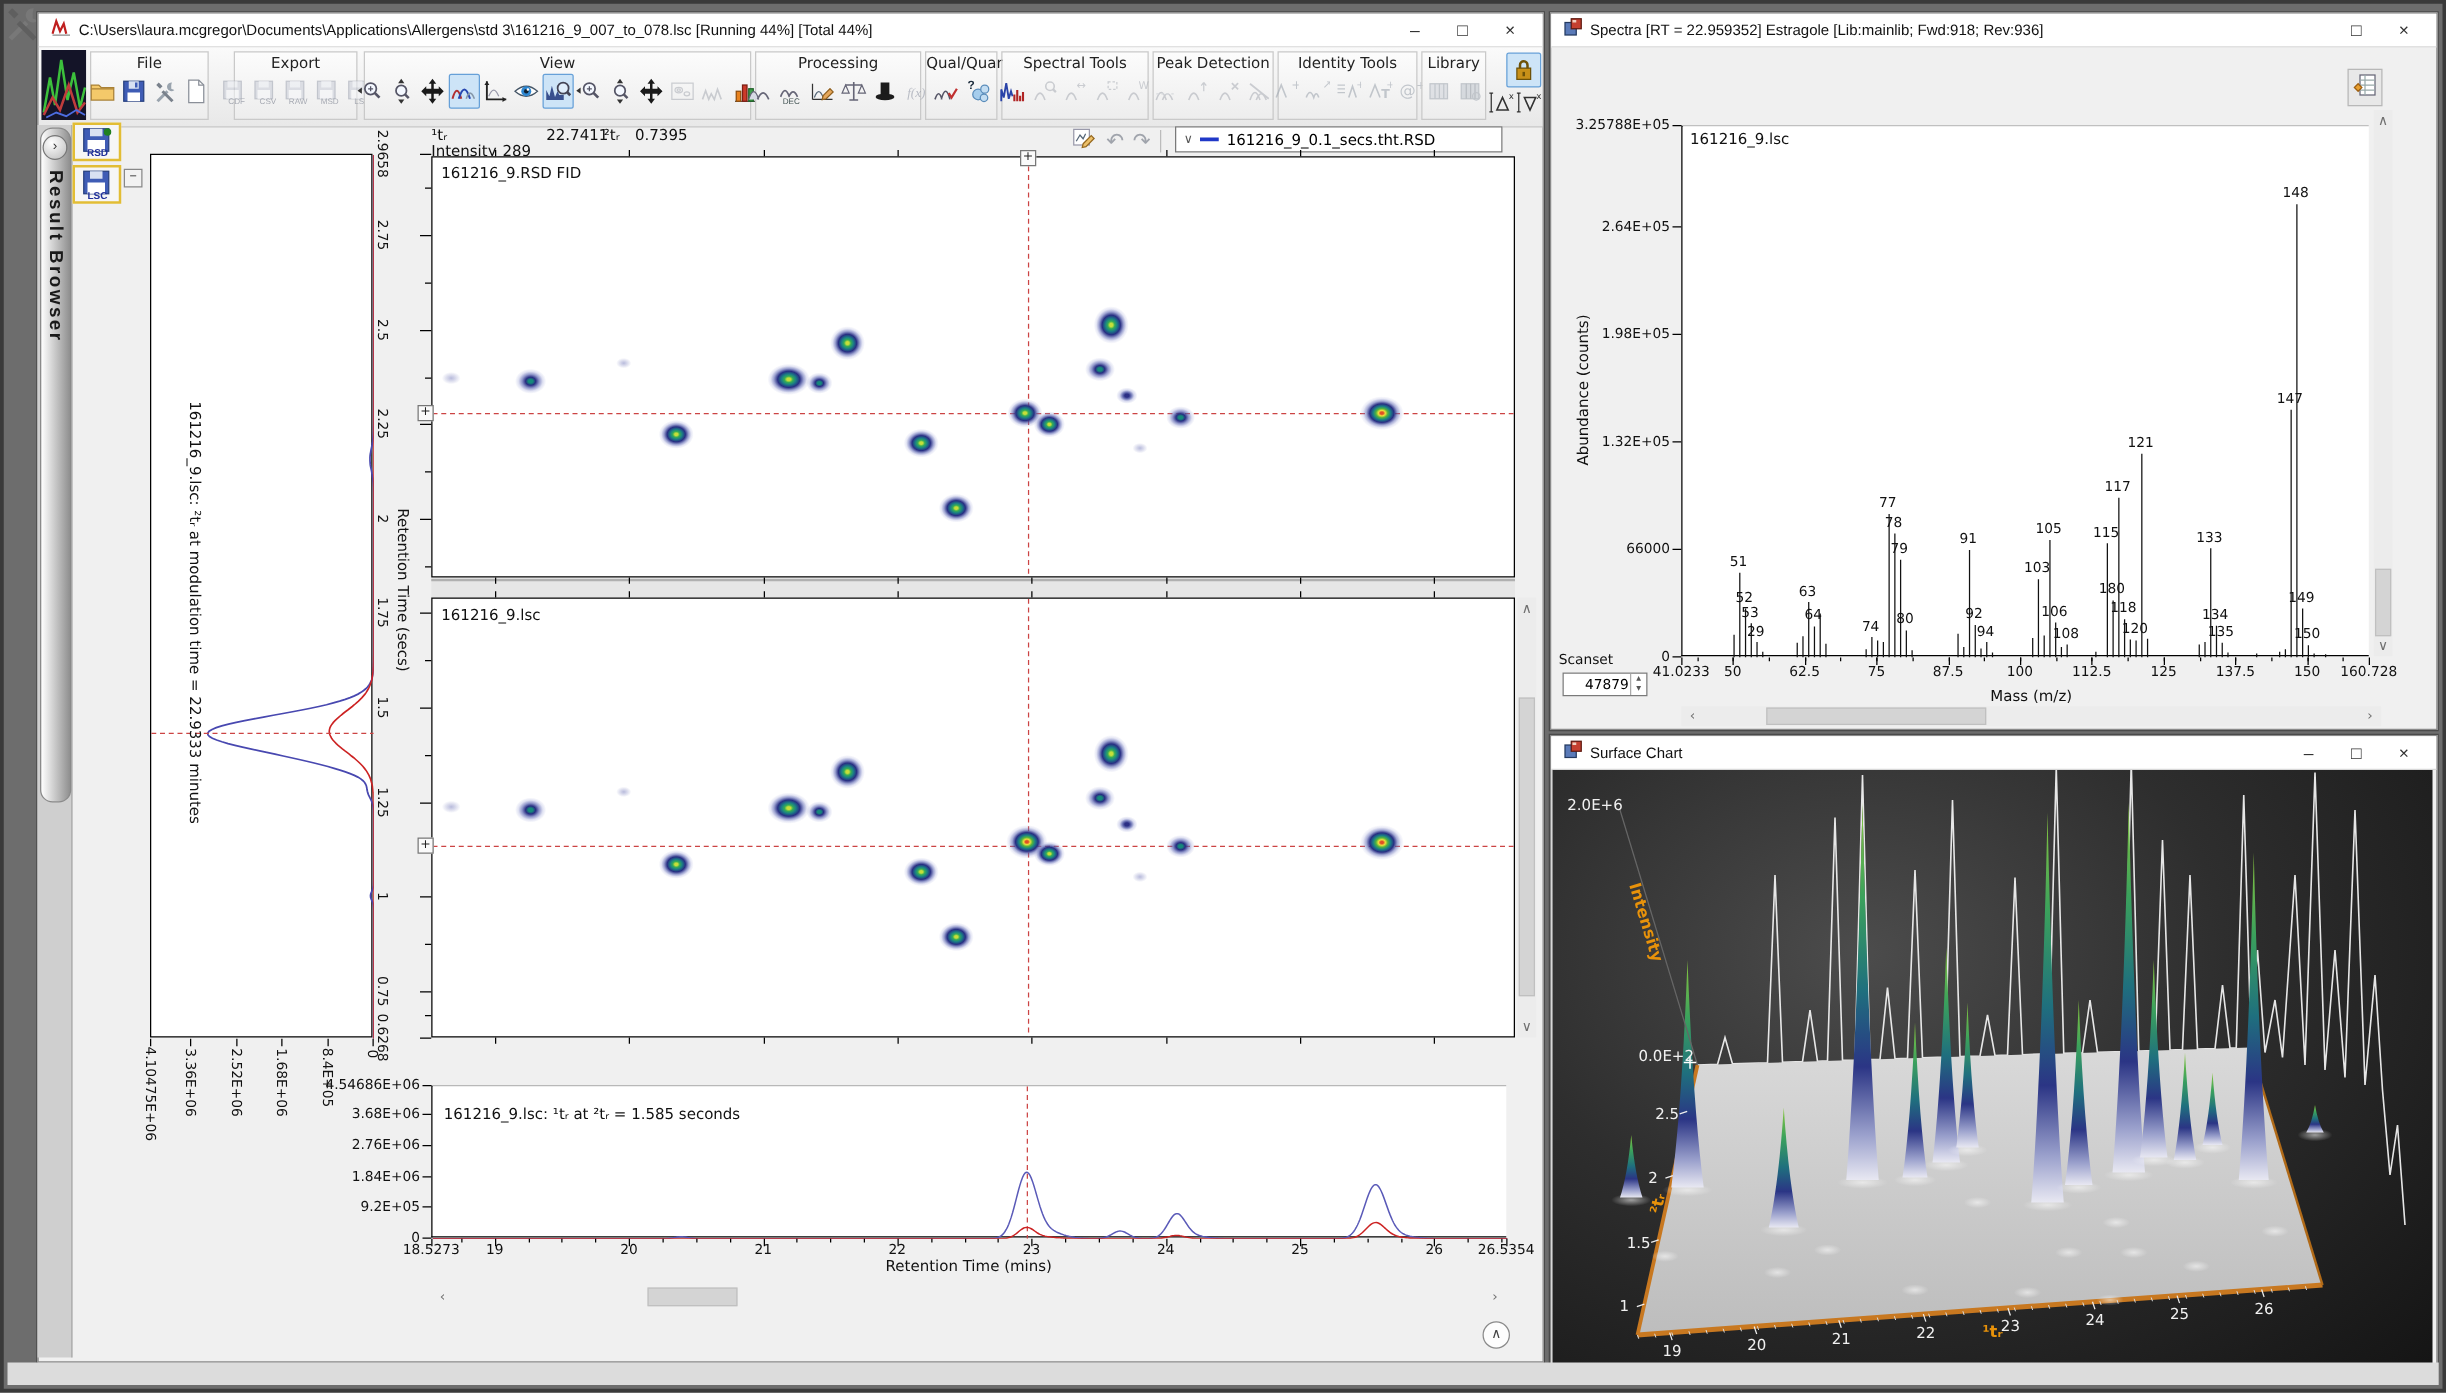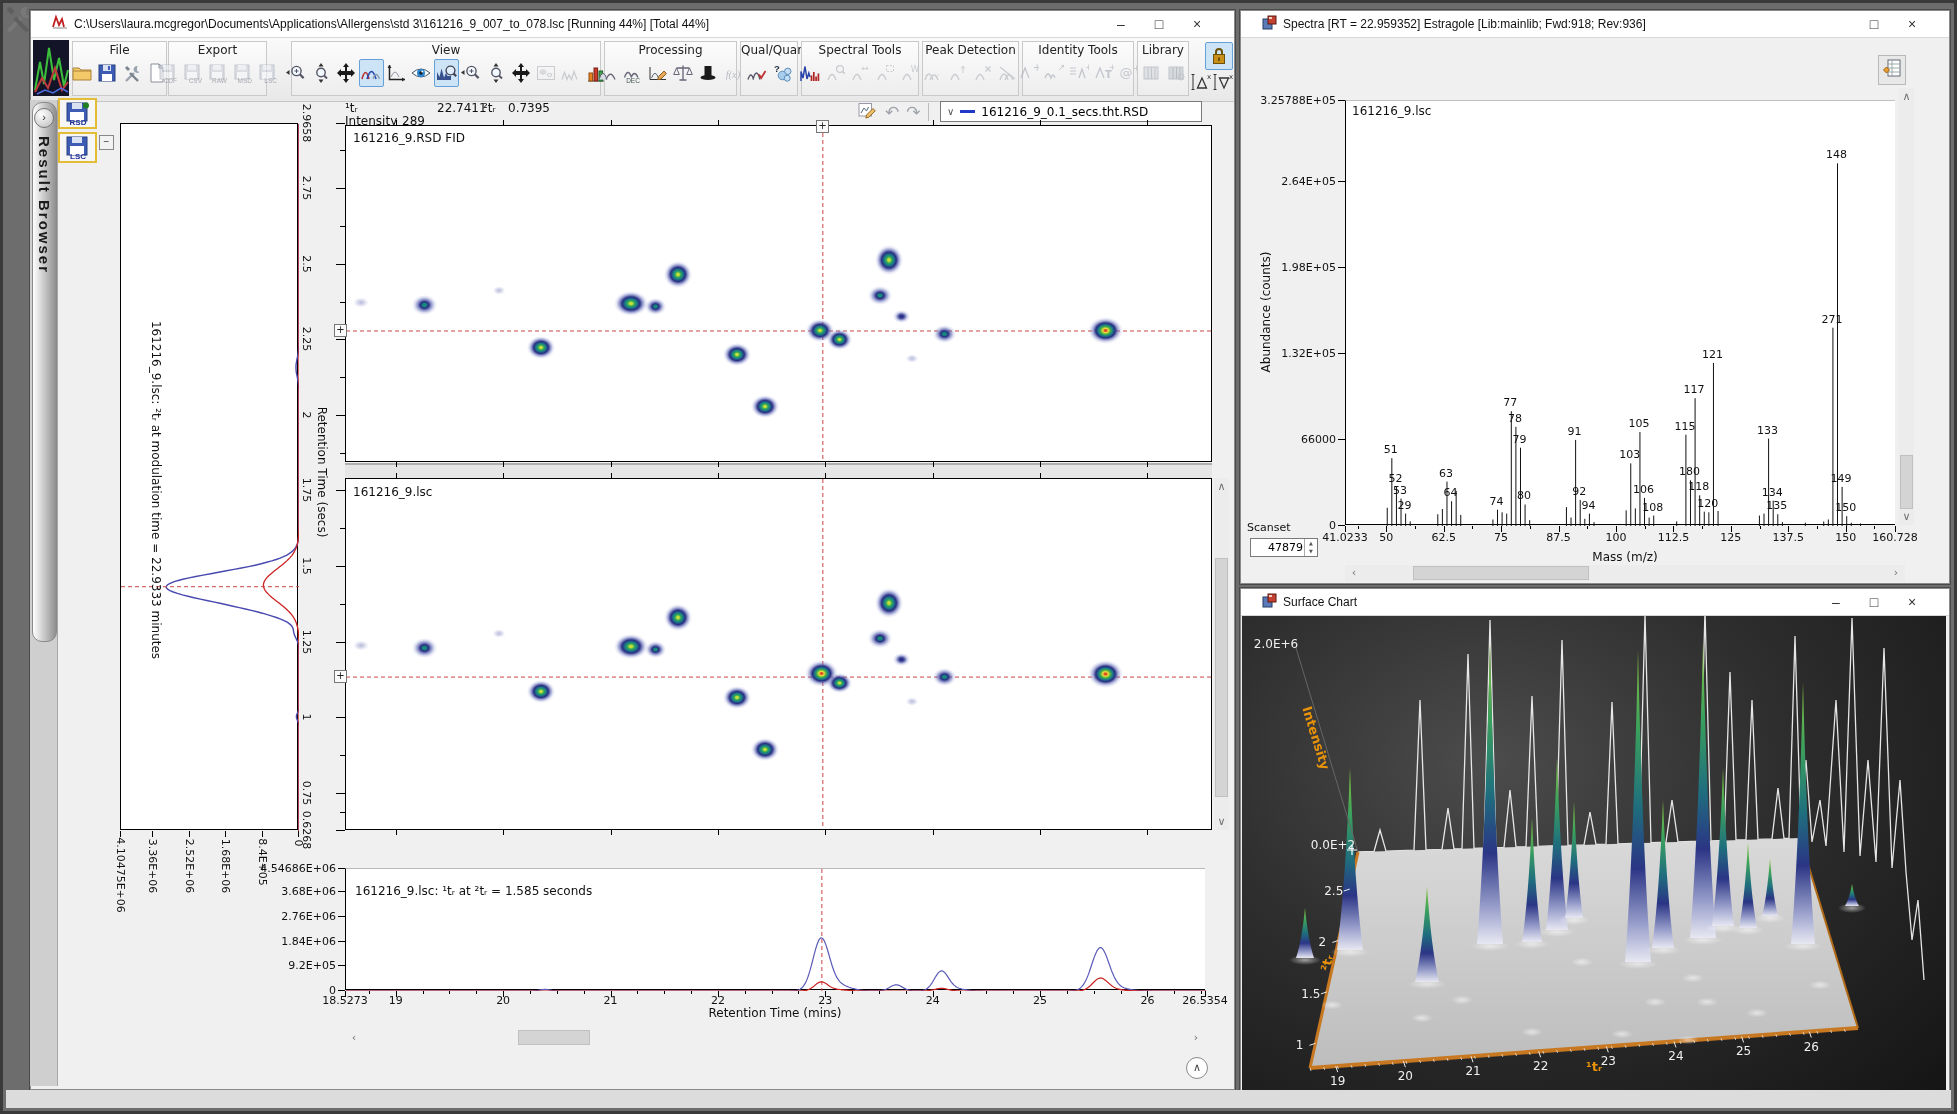--- a/index.html
+++ b/index.html
@@ -1,19 +1,19 @@
 <!DOCTYPE html>
 <html><head>
 <meta charset="utf-8">
 <style>
   html,body{margin:0;padding:0;background:#555;}
   #root{position:relative;width:1957px;height:1114px;background:#6d6d6d;font-family:"Liberation Sans",sans-serif;overflow:hidden;outline:3px solid #3a3a3a;outline-offset:-3px;}
   .abs{position:absolute;}
   .win{position:absolute;background:#f0f0f0;border:1px solid #8a8a8a;box-shadow:0 0 0 1px #4a4a4a;}
-  .tbar{position:absolute;left:0;right:0;top:0;height:27px;background:#fff;border-bottom:1px solid #d8d8d8;display:flex;align-items:center;gap:6px;padding:0 21px;box-sizing:border-box;}
+  .tbar{position:absolute;left:0;right:0;top:0;height:27px;background:#fff;border-bottom:1px solid #d8d8d8;display:flex;align-items:center;gap:6px;padding:0 10px;box-sizing:border-box;}
   .tbar .title{font-size:12px;color:#111;white-space:nowrap;overflow:hidden;flex:1;}
   .wbtn{width:32px;height:22px;text-align:center;line-height:22px;font-size:14px;color:#333;flex:none;}
   #toolbar{position:absolute;left:0;right:0;top:27px;height:63px;background:linear-gradient(#fafafa,#e8e8e8);border-bottom:1px solid #c6c6c6;}
   .grp{position:absolute;top:3px;height:55px;border:1px solid #c9c9c9;background:linear-gradient(#fcfcfc,#ededed);box-sizing:border-box;}
   .grplabel{display:block;text-align:center;font-size:12px;color:#222;margin-top:1px;font-family:"DejaVu Sans",sans-serif;}
   .icons{display:flex;justify-content:center;align-items:center;margin-top:2px;}
   .ic{width:23px;height:26px;display:flex;align-items:center;justify-content:center;border:1px solid transparent;border-radius:2px;flex:none;}
   .ic.active{background:#cde4f7;border-color:#66a0d8;}
   .ic.dis{opacity:.55;}
   .plotframe{position:absolute;background:#fff;border:1px solid #000;box-sizing:border-box;}
@@ -92,21 +92,21 @@
               </svg>
             </span>
             <span class="ic">
               <svg width="22" height="22" viewBox="0 0 22 22">
                 <path d="M5 2 h8 l4 4 v14 H5 Z" fill="#fff" stroke="#8a8f98"></path>
                 <path d="M13 2 v4 h4" fill="none" stroke="#8a8f98"></path>
               </svg>
             </span>
           </div>
         </div>
-        <div class="grp" style="left: 137px; width: 99px;">
+        <div class="grp" style="left: 156px; width: 99px;">
           <span class="grplabel">Export</span>
           <div class="icons">
             <span class="ic dis">
               <svg width="22" height="22" viewBox="0 0 22 22">
                 <rect x="3" y="3" width="14" height="14" fill="#c7cbd6" stroke="#9aa0ae"></rect>
                 <rect x="6" y="3" width="8" height="5" fill="#e9ecf2"></rect>
                 <rect x="5" y="10" width="10" height="7" fill="#f6f7fa"></rect>
                 <text x="20" y="21" font-size="6.5" fill="#6a7080" text-anchor="end" font-family="Liberation Sans">CDF</text>
               </svg>
             </span>
@@ -1095,21 +1095,21 @@
     <div style="position:absolute;left:1767.59614582px;top:429.59653517011066px;width:0;height:0;">
       <span style="position:absolute;display:block;white-space:nowrap;font-family:&quot;DejaVu Sans&quot;,sans-serif;font-size:11px;color:#111;transform:translate(-50%,-50%);">133</span>
     </div>
     <div style="position:absolute;left:1772.1907458199998px;top:491.56167814652474px;width:0;height:0;">
       <span style="position:absolute;display:block;white-space:nowrap;font-family:&quot;DejaVu Sans&quot;,sans-serif;font-size:11px;color:#111;transform:translate(-50%,-50%);">134</span>
     </div>
     <div style="position:absolute;left:1776.78534582px;top:505.25923606762683px;width:0;height:0;">
       <span style="position:absolute;display:block;white-space:nowrap;font-family:&quot;DejaVu Sans&quot;,sans-serif;font-size:11px;color:#111;transform:translate(-50%,-50%);">135</span>
     </div>
     <div style="position:absolute;left:1831.92054582px;top:318.71154247547486px;width:0;height:0;">
-      <span style="position:absolute;display:block;white-space:nowrap;font-family:&quot;DejaVu Sans&quot;,sans-serif;font-size:11px;color:#111;transform:translate(-50%,-50%);">271</span>
+      <span style="position:absolute;display:block;white-space:nowrap;font-family:&quot;DejaVu Sans&quot;,sans-serif;font-size:11px;color:#111;transform:translate(-50%,-50%);">147</span>
     </div>
     <div style="position:absolute;left:1836.5151458199998px;top:154.34084742225008px;width:0;height:0;">
       <span style="position:absolute;display:block;white-space:nowrap;font-family:&quot;DejaVu Sans&quot;,sans-serif;font-size:11px;color:#111;transform:translate(-50%,-50%);">148</span>
     </div>
     <div style="position:absolute;left:1841.10974582px;top:477.86412022542265px;width:0;height:0;">
       <span style="position:absolute;display:block;white-space:nowrap;font-family:&quot;DejaVu Sans&quot;,sans-serif;font-size:11px;color:#111;transform:translate(-50%,-50%);">149</span>
     </div>
     <div style="position:absolute;left:1845.70434582px;top:507.21603005635563px;width:0;height:0;">
       <span style="position:absolute;display:block;white-space:nowrap;font-family:&quot;DejaVu Sans&quot;,sans-serif;font-size:11px;color:#111;transform:translate(-50%,-50%);">150</span>
     </div>

